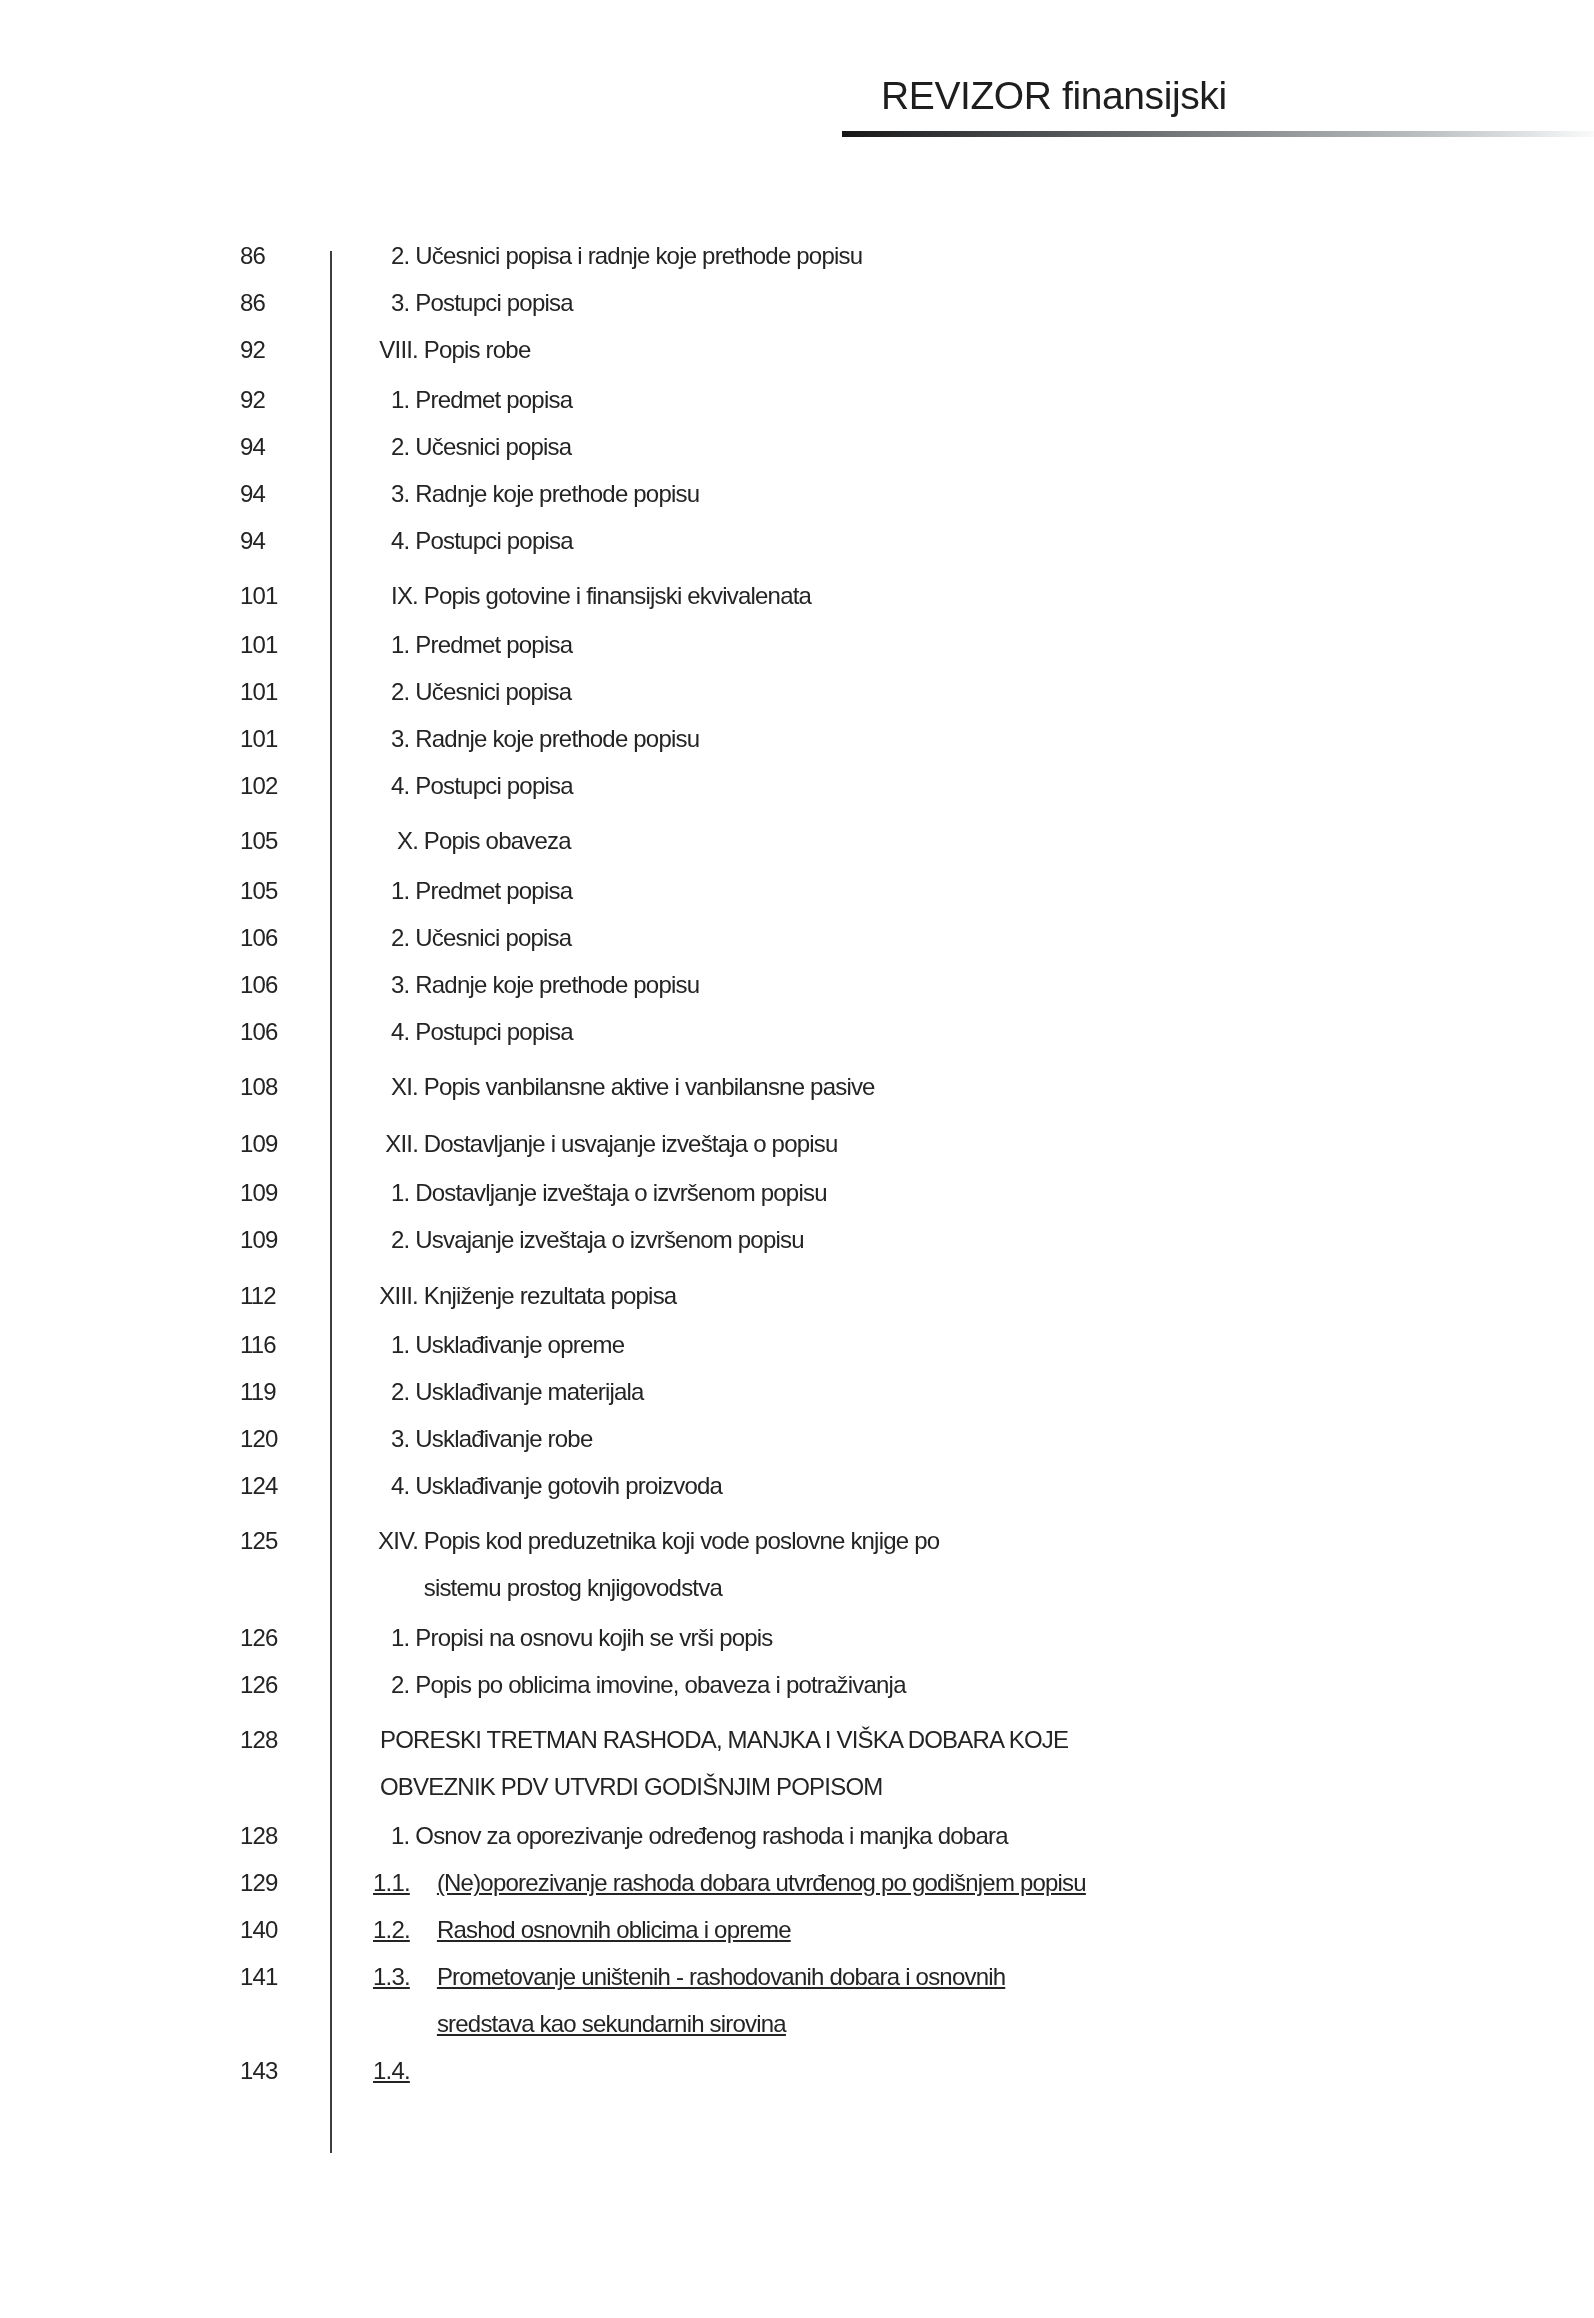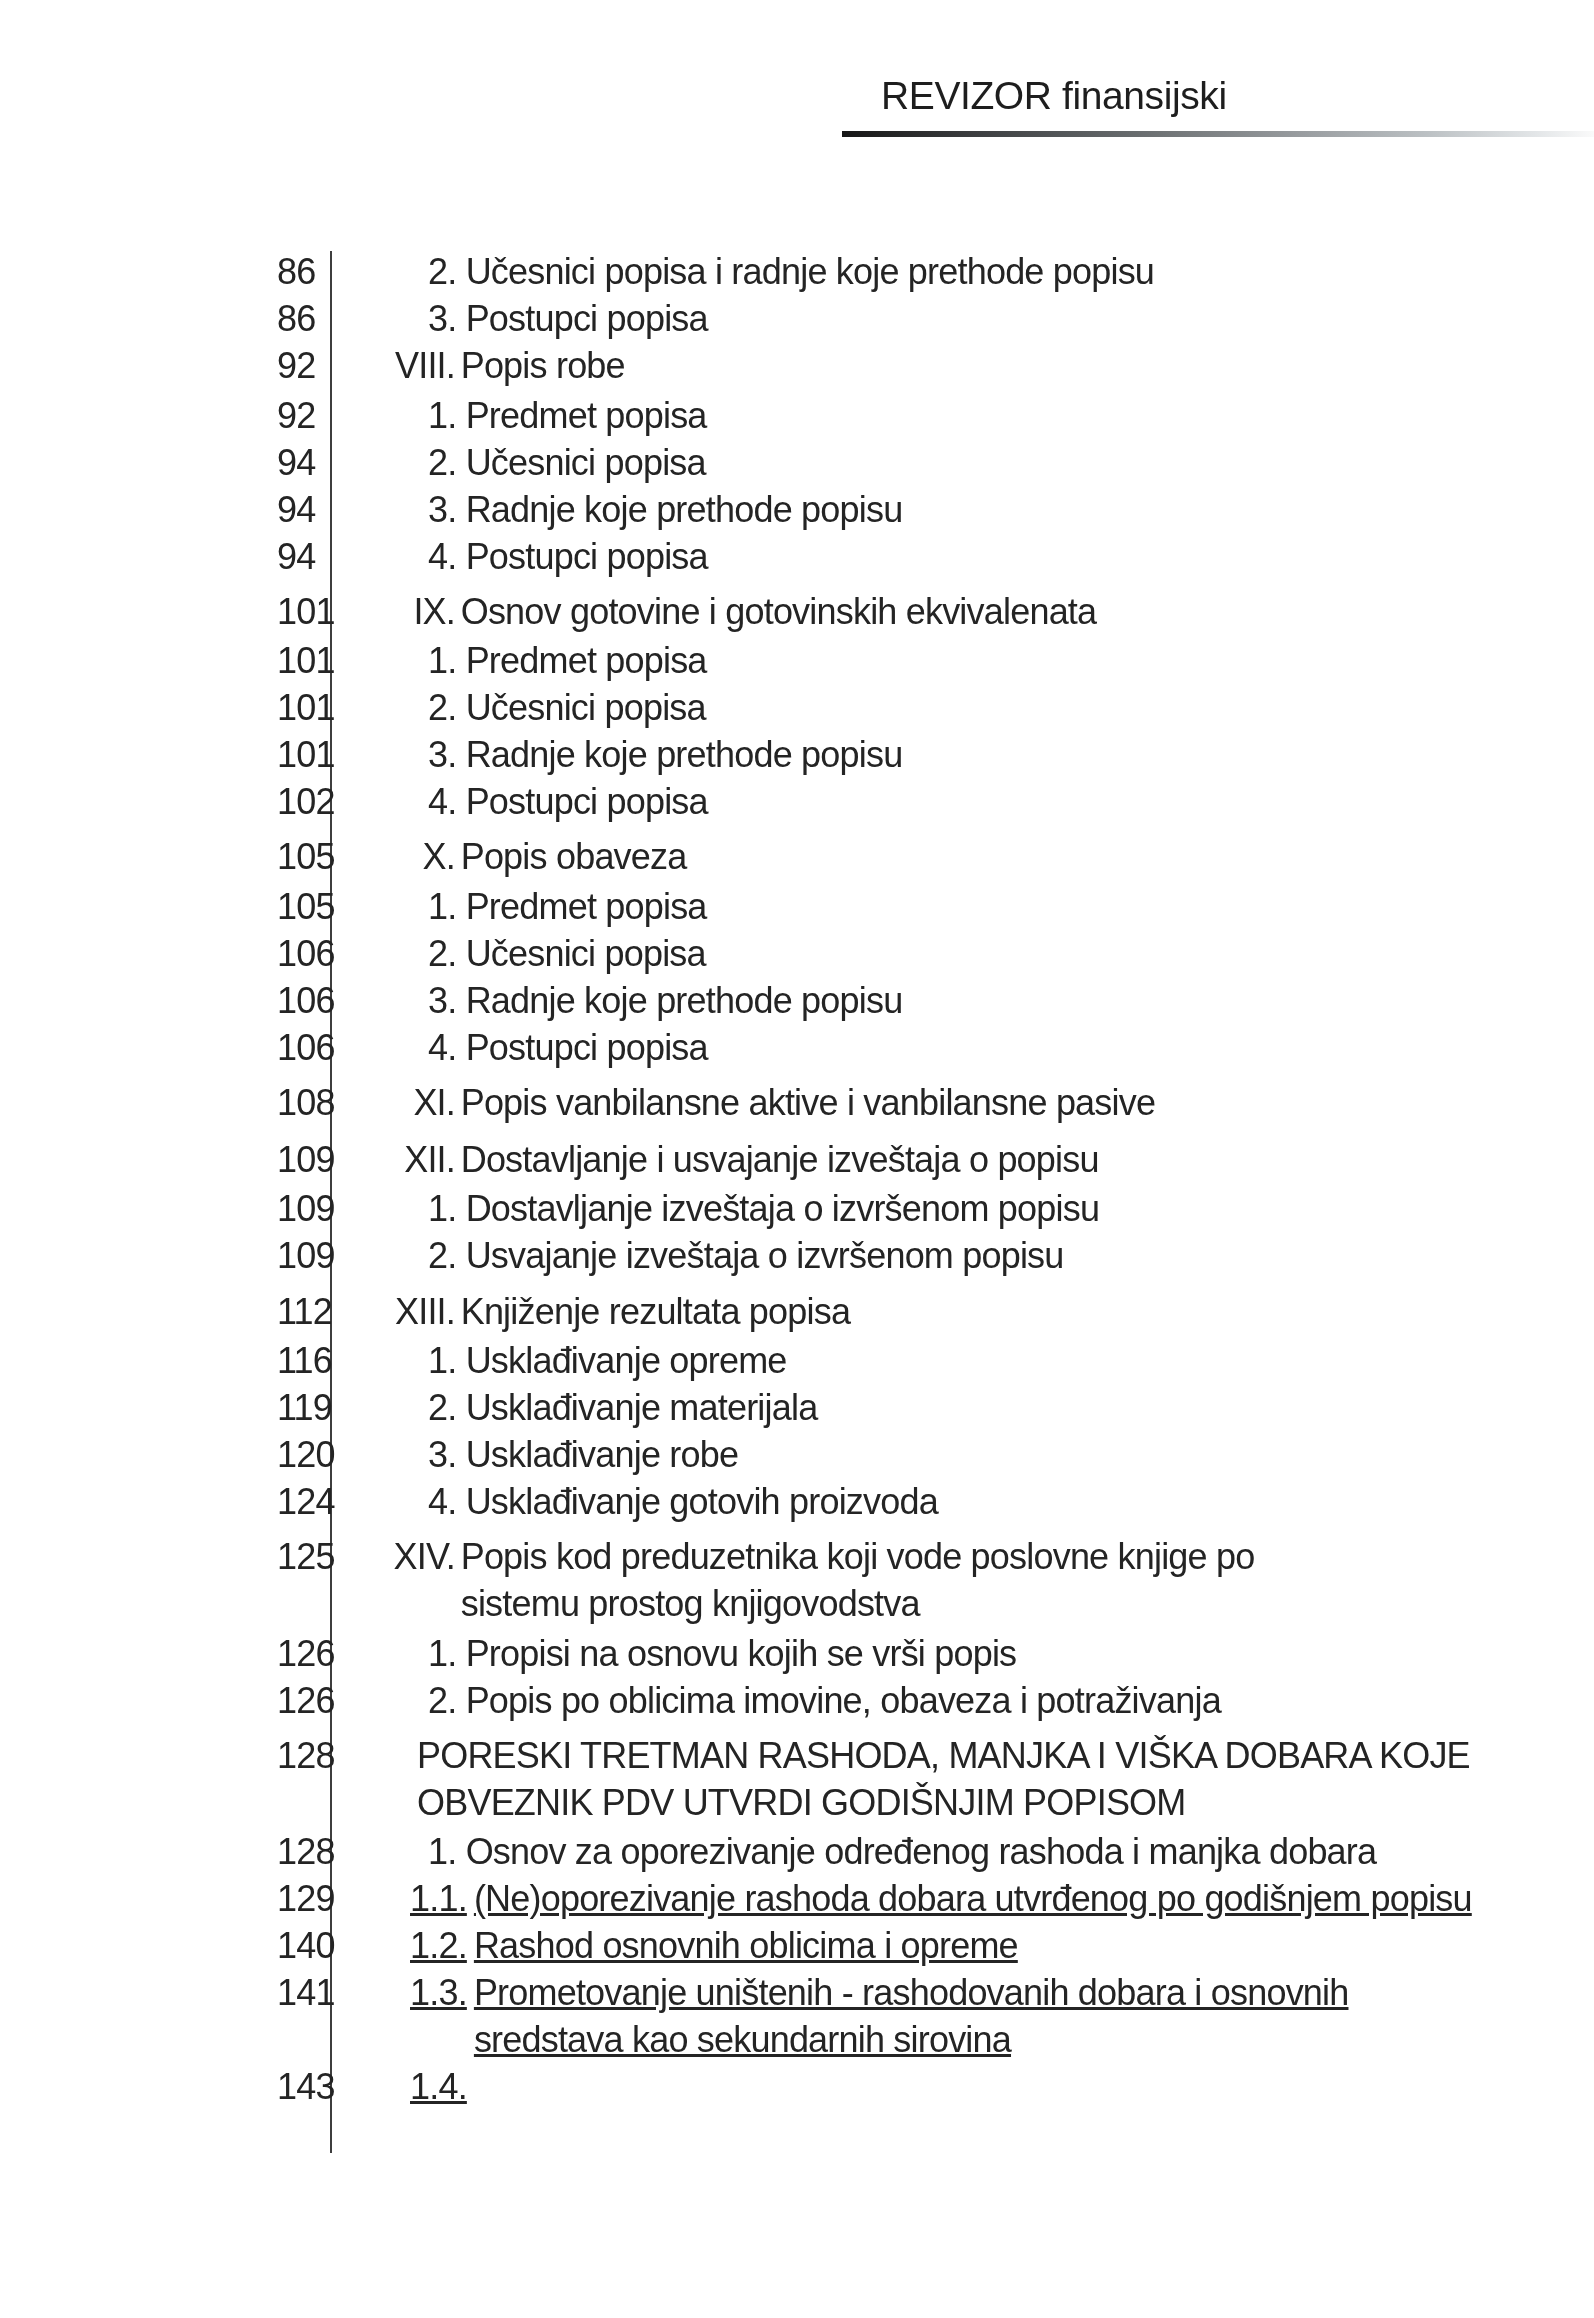--- a/index.html
+++ b/index.html
@@ -44,26 +44,25 @@
     position: absolute;
     left: 330px;
     top: 251px;
     width: 1.6px;
     height: 1902px;
     background: #3e3e3e;
   }
   .toc {
     position: absolute;
     left: 240px;
-    top: 248px;
+    top: 232px;
     width: 1276px;
-    font-size: 36px;
+    font-size: 24px;
     line-height: 47px;
     letter-spacing: -0.8px;
-    margin-left: 37px;
   }
   .row {
     display: flex;
     align-items: flex-start;
     min-height: 47px;
   }
   .row.gap   { margin-top: 8.2px; }
   .row.after { margin-top: 2.5px; }
   .row.gap.after { margin-top: 9.8px; }
   .num {
@@ -126,21 +125,21 @@
           <div class="entry l1">3. Radnje koje prethode popisu</div>
         </div>
         <div class="row">
           <div class="num">94</div>
           <div class="entry l1">4. Postupci popisa</div>
         </div>
         <div class="row gap">
           <div class="num">101</div>
           <div class="entry roman">
             <span class="rn">IX.</span>
-            <span class="title">Osnov gotovine i gotovinskih ekvivalenata</span>
+            <span class="title">Popis gotovine i finansijski ekvivalenata</span>
           </div>
         </div>
         <div class="row after">
           <div class="num">101</div>
           <div class="entry l1">1. Predmet popisa</div>
         </div>
         <div class="row">
           <div class="num">101</div>
           <div class="entry l1">2. Učesnici popisa</div>
         </div>

